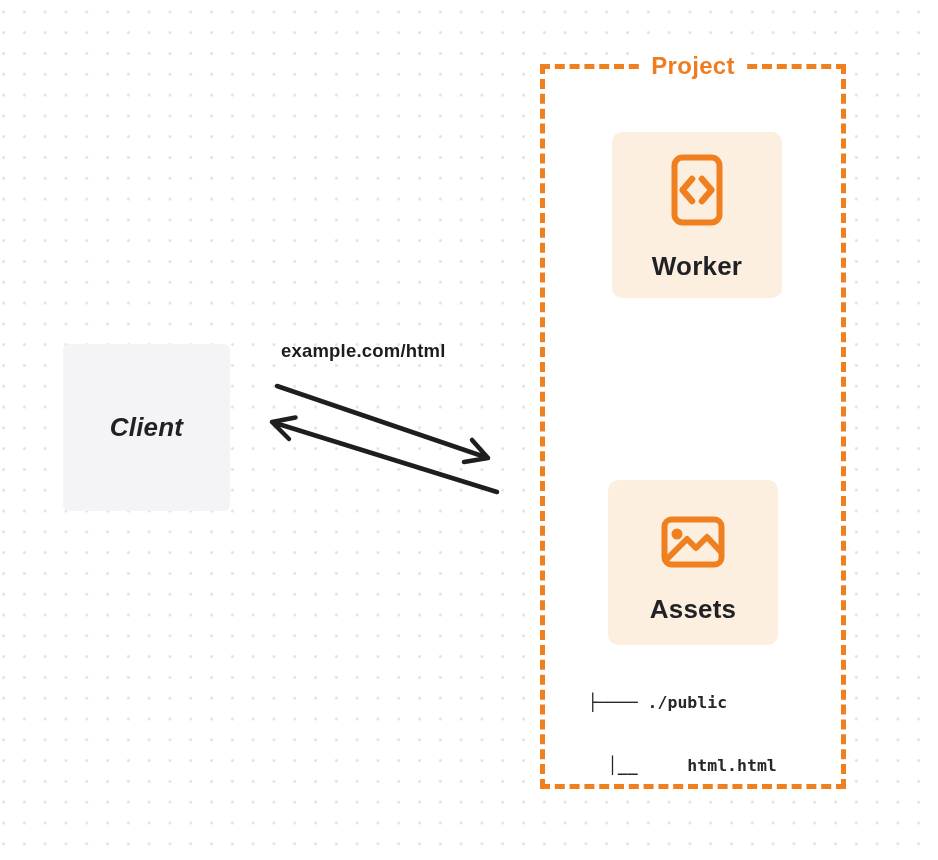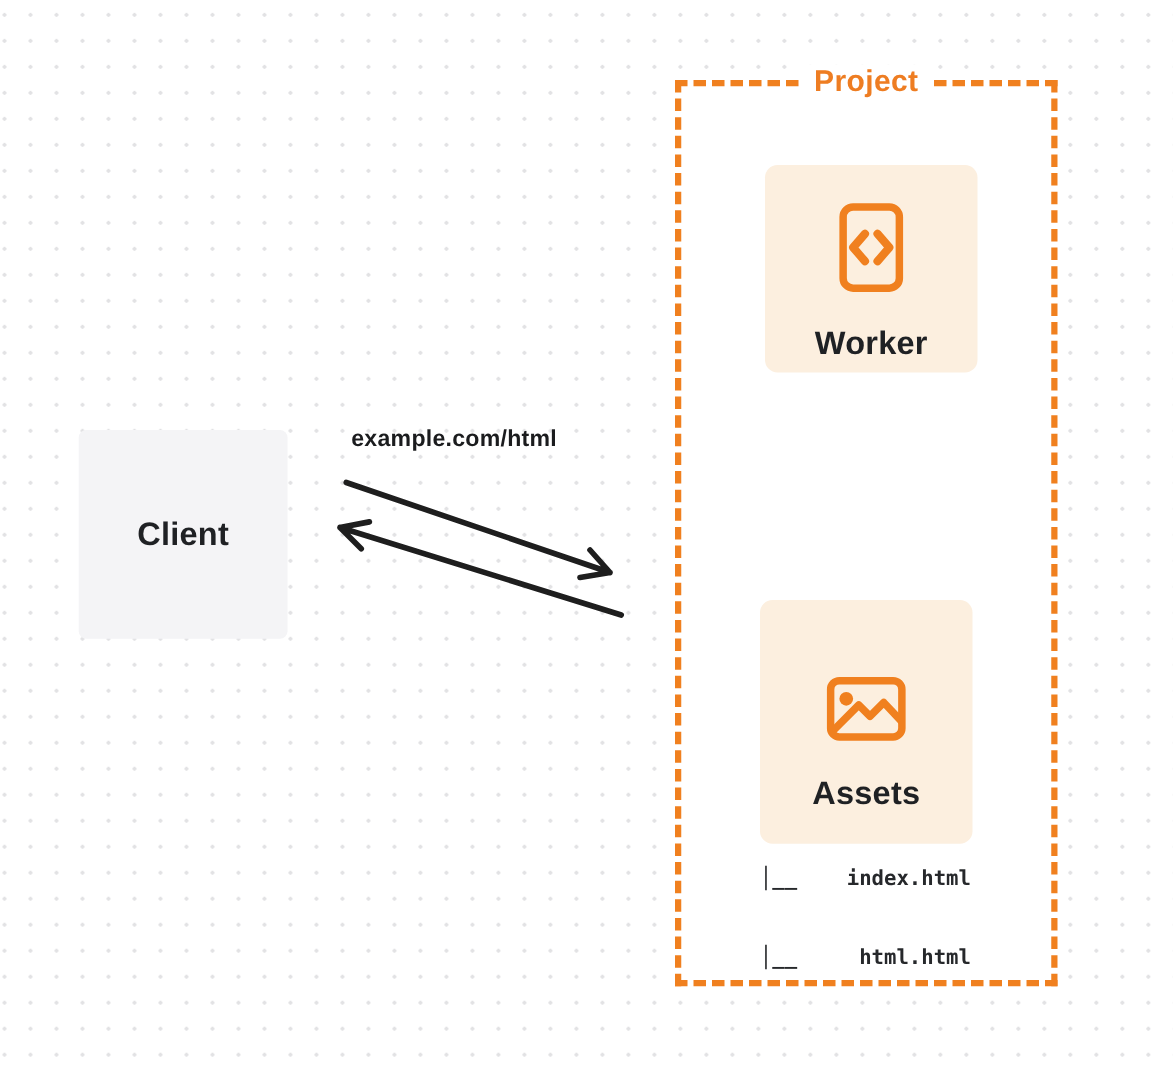--- a/index.html
+++ b/index.html
@@ -20,21 +20,21 @@
   
   .client-box {
     position: absolute;
     left: 63px; top: 344px;
     width: 167px; height: 167px;
     background: #f4f4f6;
     border-radius: 6px;
     display: flex; align-items: center; justify-content: center;
   }
   .client-label {
-    font-size: 26px; font-weight: 700; color: #1f2124; letter-spacing: .2px;
+    font-size: 26px; font-weight: 700; color: #1f2124; letter-spacing: .2px; font-style: italic;
   }
 
   
   .url-label {
     position: absolute;
     left: 281px; top: 340px;
     font-size: 18.5px; font-weight: 700; color: #1b1c1e; letter-spacing: .2px;
   }
 
   
@@ -57,24 +57,24 @@
     font-size: 24px; font-weight: 700; color: #ee7d22; letter-spacing: .3px;
     white-space: nowrap;
   }
 
   
   .node-card {
     position: absolute;
     width: 170px;
     background: #fcefdf;
     border-radius: 10px;
-    display: flex; flex-direction: column; align-items: center; justify-content: center;
+    display: flex; flex-direction: column; align-items: center;
   }
   .worker-card { left: 612px; top: 132px; height: 166px; }
-  .assets-card { left: 608px; top: 480px; height: 195px; }
+  .assets-card { left: 608px; top: 480px; height: 165px; }
   .worker-card .icon-wrap { margin-top: 22px; height: 72px; }
   .assets-card .icon-wrap { margin-top: 36px; height: 52px; }
   .worker-card .node-label { margin-top: 25px; }
   .assets-card .node-label { margin-top: 26px; }
   .node-label {
     font-size: 26px; font-weight: 700; color: #1f2124; letter-spacing: .2px;
   }
 
   
   .file-tree {
@@ -131,18 +131,18 @@
         </defs>
         <rect x="3.5" y="3.5" width="57" height="45" rx="7" stroke="#f0801f" stroke-width="6"></rect>
         <circle cx="16" cy="18" r="5.5" fill="#f0801f"></circle>
         <path d="M2 47 L26 23 L35 32 L46 21 L62 38" stroke="#f0801f" stroke-width="6" stroke-linejoin="round" stroke-linecap="round" clip-path="url(#imgClip)"></path>
       </svg>
     </span>
     <span class="node-label">Assets</span>
   </div>
 
   <div class="file-tree">
-    <div>  │__    index.html</div>
+    <div>├──── ./public</div>
     <div>  │__     html.html</div>
     
   </div>
 
 </div>
 
 </body></html>

